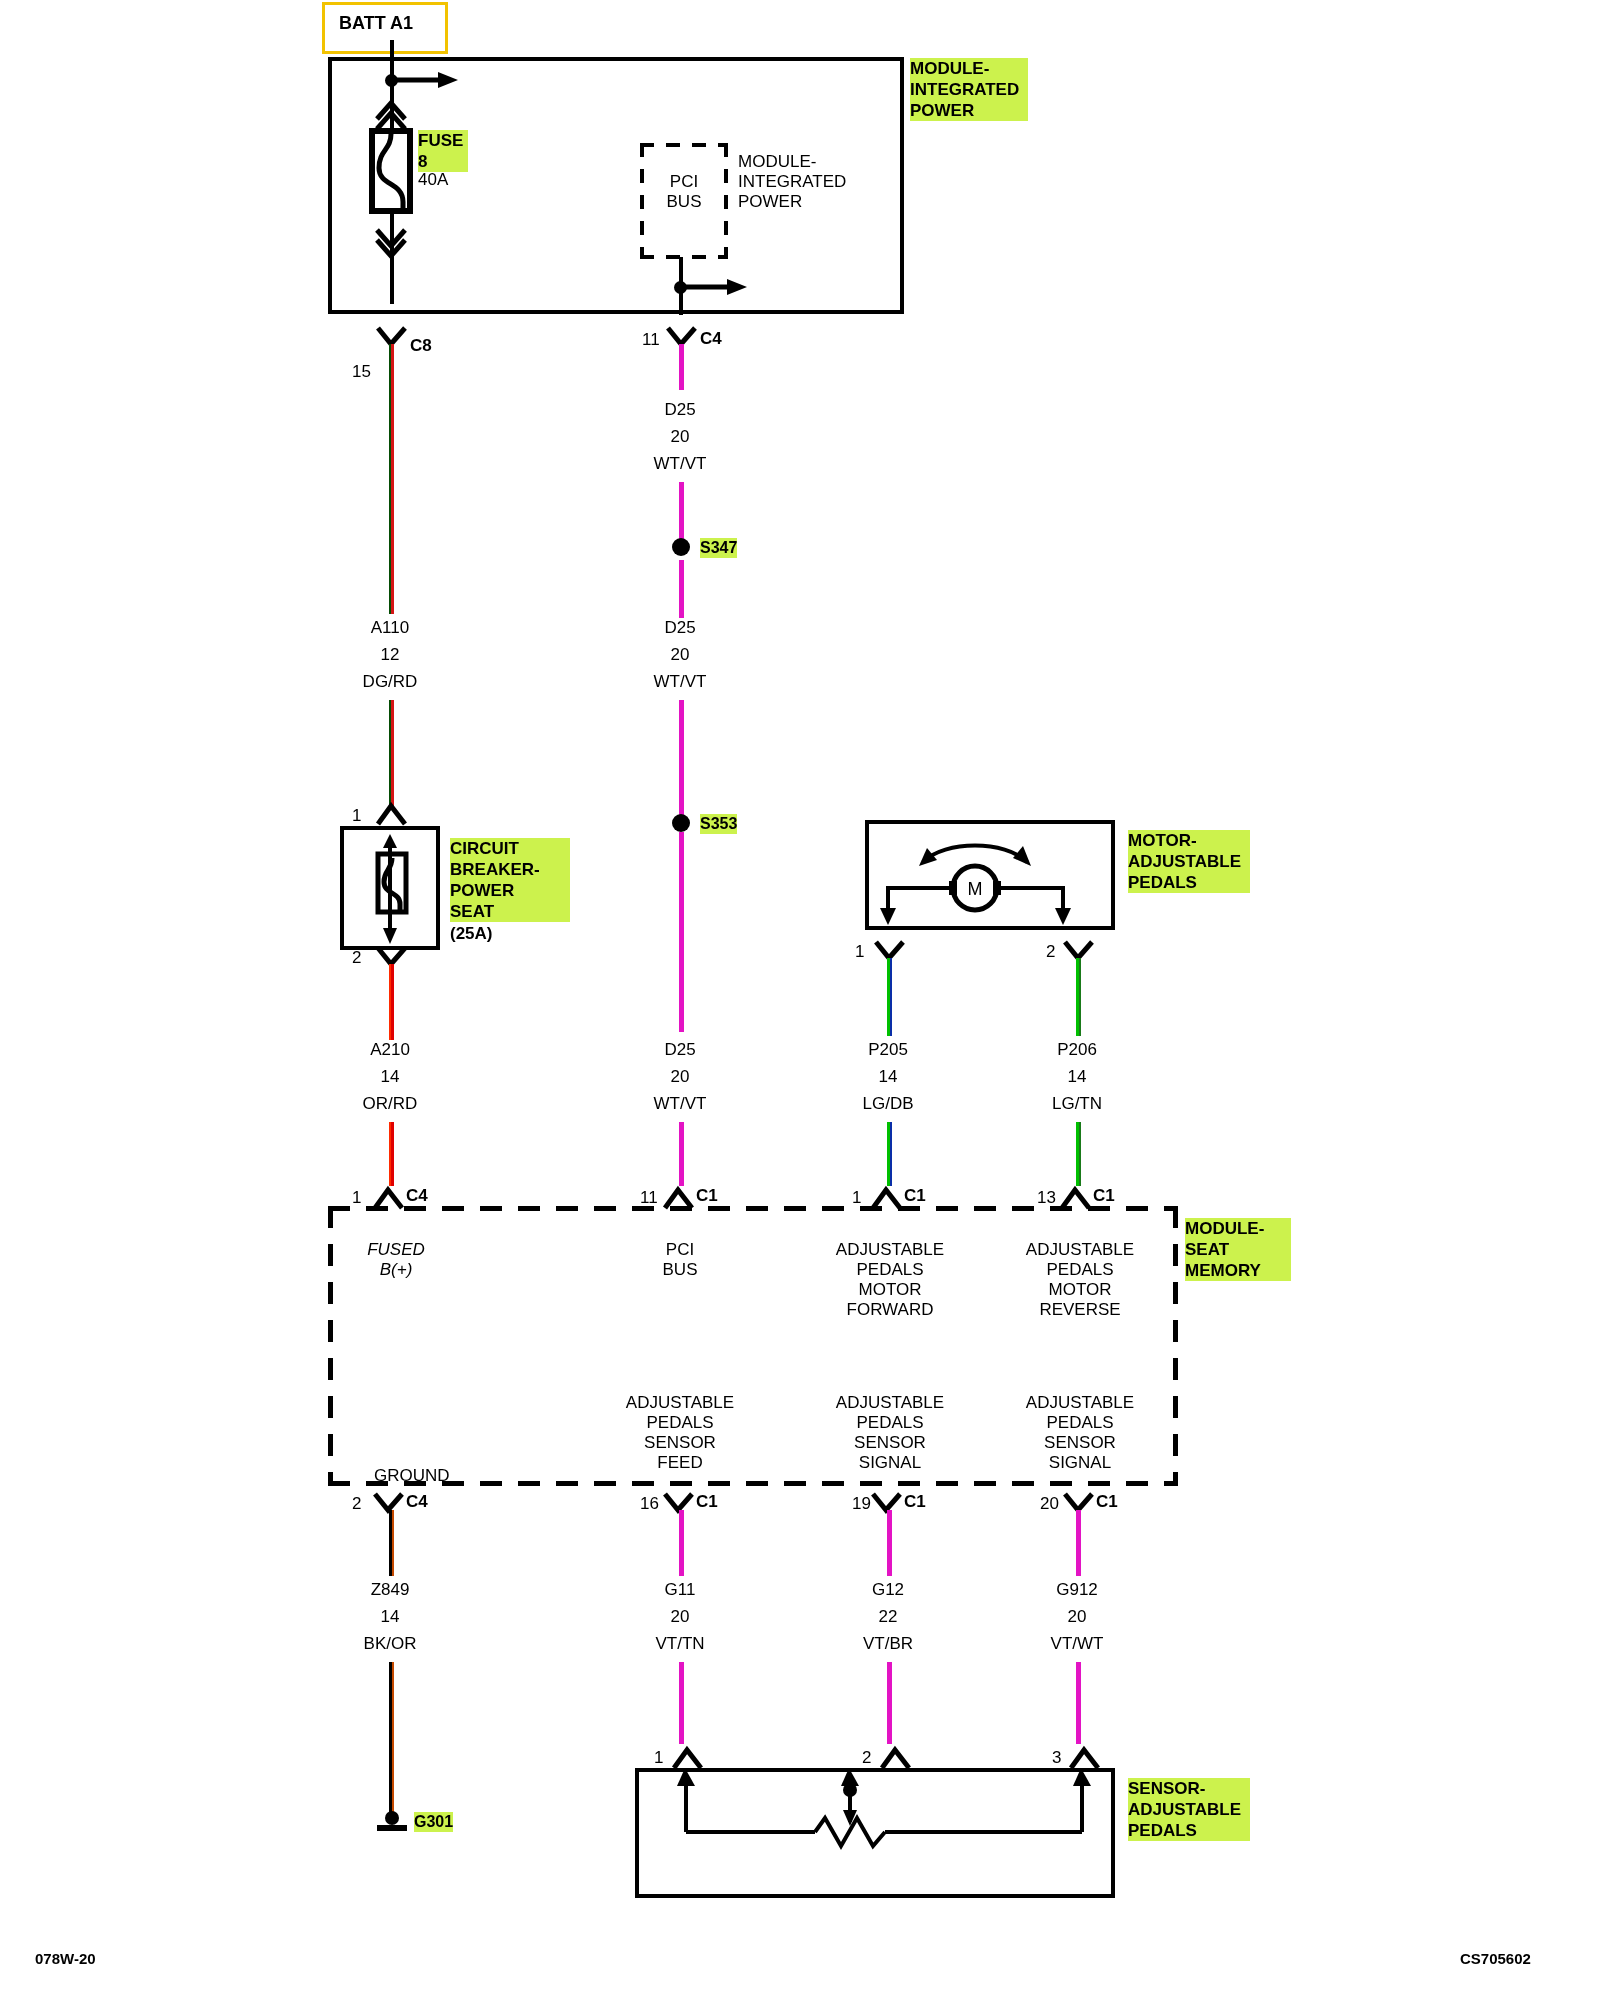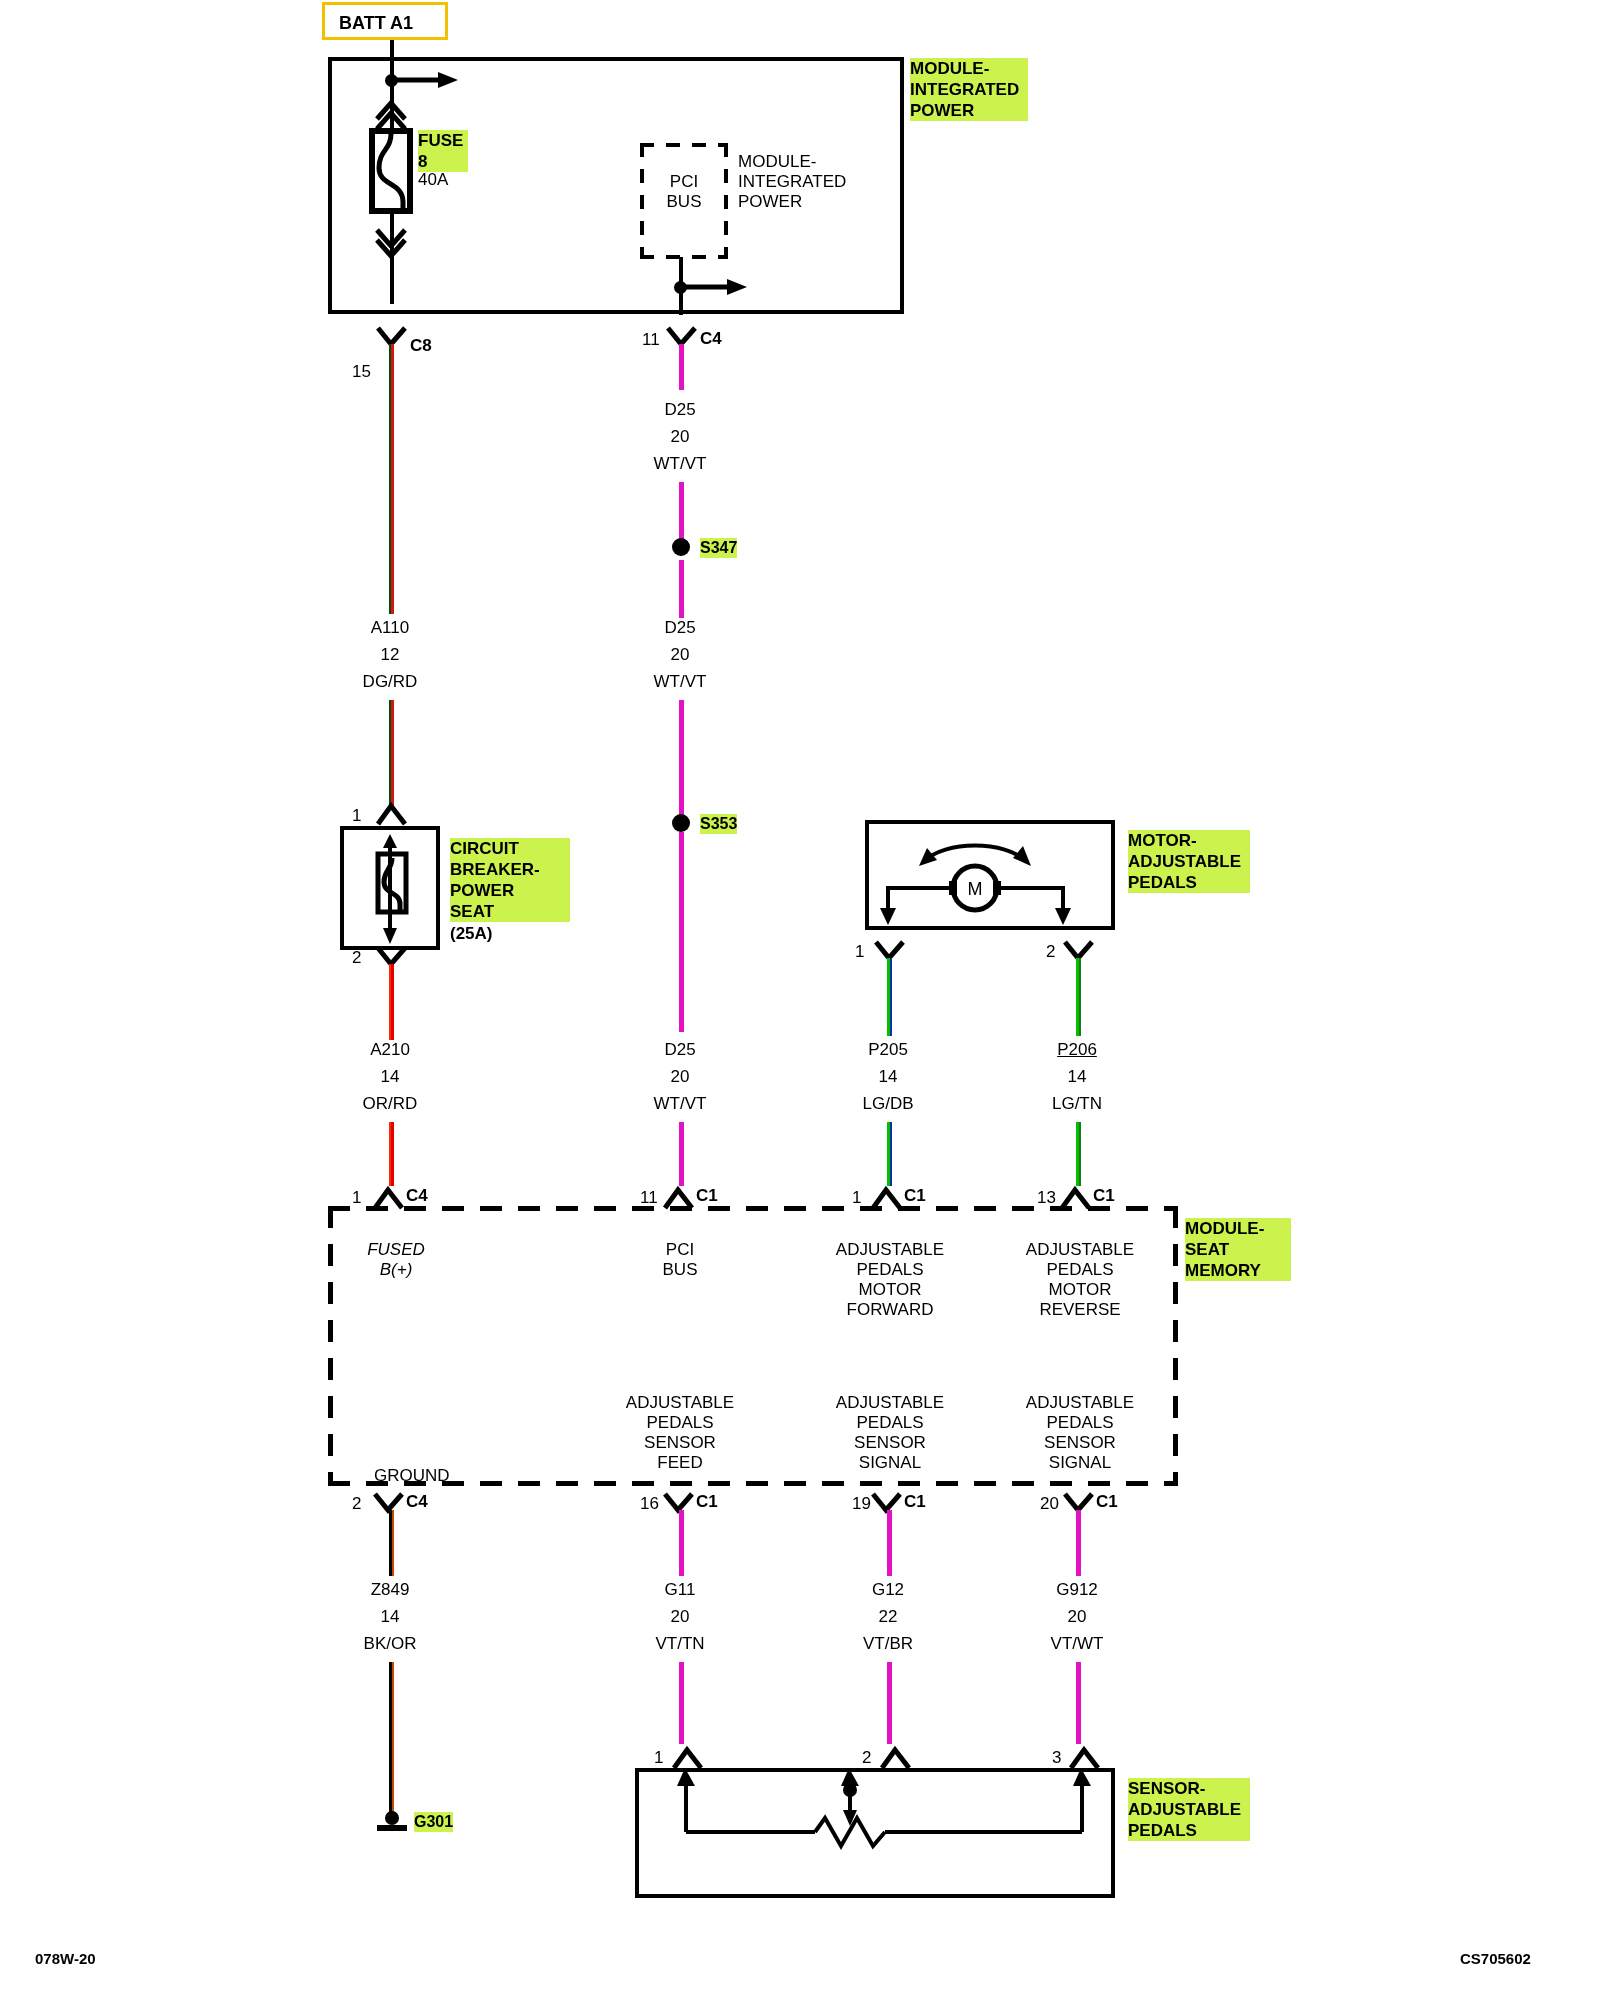--- a/index.html
+++ b/index.html
@@ -22,21 +22,21 @@
   .vline{position:absolute;background:#000;width:4px;}
   .dot{position:absolute;background:#000;border-radius:50%;}
   svg{overflow:visible;display:block;}
   .footer{font-size:15px;font-weight:bold;}
 </style>
 </head>
 <body>
 
 <div id="sheet">
 
-  <div class="abs" style="left:322px;top:2px;width:126px;height:38px;border:3px solid #f2c200;box-sizing:border-box;">
+  <div class="abs" style="left:322px;top:2px;width:126px;height:52px;border:3px solid #f2c200;box-sizing:border-box;">
     <div class="abs txt bold" style="left:14px;top:8px;font-size:18px;">BATT A1</div>
   </div>
 
   <div class="box" style="left:328px;top:57px;width:576px;height:257px;"></div>
 
   <div class="abs hl" style="left:910px;top:58px;width:118px;">MODULE-
 INTEGRATED
 POWER</div>
 
   <div class="vline" style="left:390px;top:40px;height:36px;"></div>
@@ -184,21 +184,21 @@
     <polyline points="2,2 15,18 29,2" stroke="#000" stroke-width="5" fill="none"></polyline>
   </svg>
 
   <div class="wire w-grnb" style="left:887px;top:958px;height:78px;"></div>
   <div class="abs txt ctr" style="left:828px;top:1040px;width:120px;">P205</div>
   <div class="abs txt ctr" style="left:828px;top:1067px;width:120px;">14</div>
   <div class="abs txt ctr" style="left:828px;top:1094px;width:120px;">LG/DB</div>
   <div class="wire w-grnb" style="left:887px;top:1122px;height:64px;"></div>
 
   <div class="wire w-grnt" style="left:1076px;top:958px;height:78px;"></div>
-  <div class="abs txt ctr" style="left:1017px;top:1040px;width:120px;text-decoration:underline;">P206</div>
+  <div class="abs txt ctr" style="left:1017px;top:1040px;width:120px;">P206</div>
   <div class="abs txt ctr" style="left:1017px;top:1067px;width:120px;">14</div>
   <div class="abs txt ctr" style="left:1017px;top:1094px;width:120px;">LG/TN</div>
   <div class="wire w-grnt" style="left:1076px;top:1122px;height:64px;"></div>
 
   <div class="abs txt" style="left:352px;top:1188px;">1</div>
   <svg class="abs" style="left:373px;top:1186px;" width="32" height="24">
     <polyline points="2,22 15,4 29,22" stroke="#000" stroke-width="5" fill="none"></polyline>
   </svg>
   <div class="abs txt bold" style="left:406px;top:1186px;">C4</div>
 

